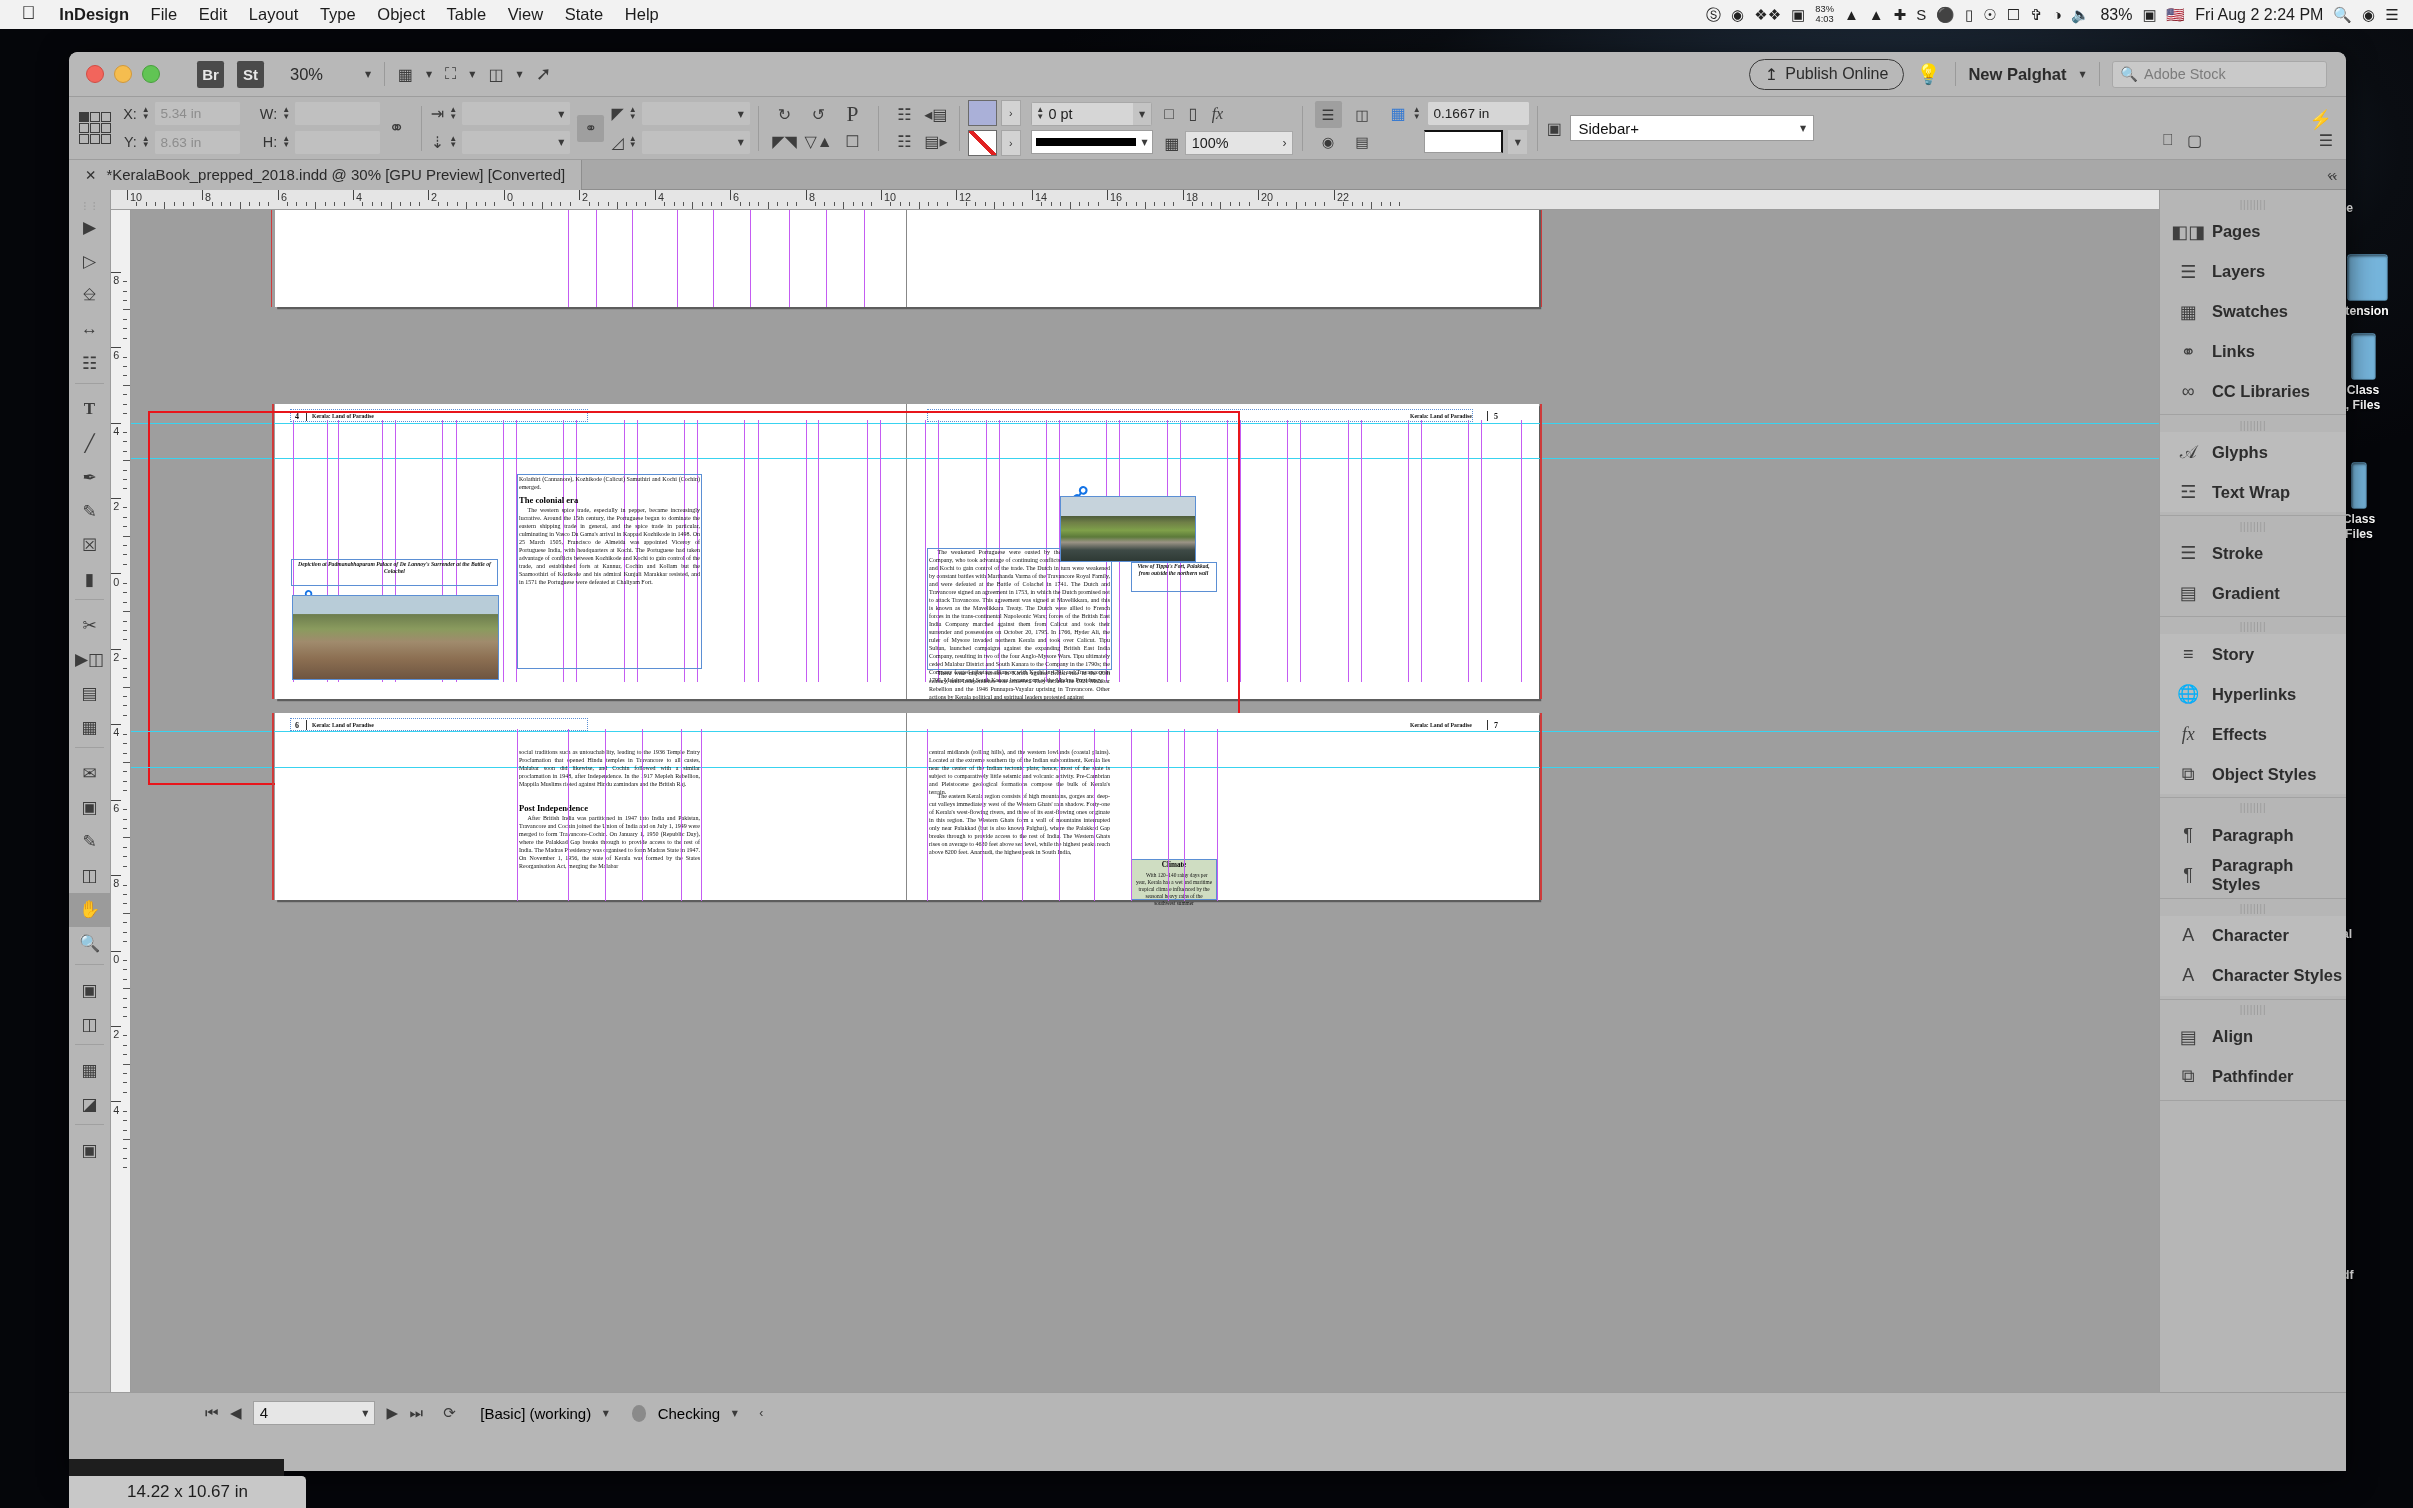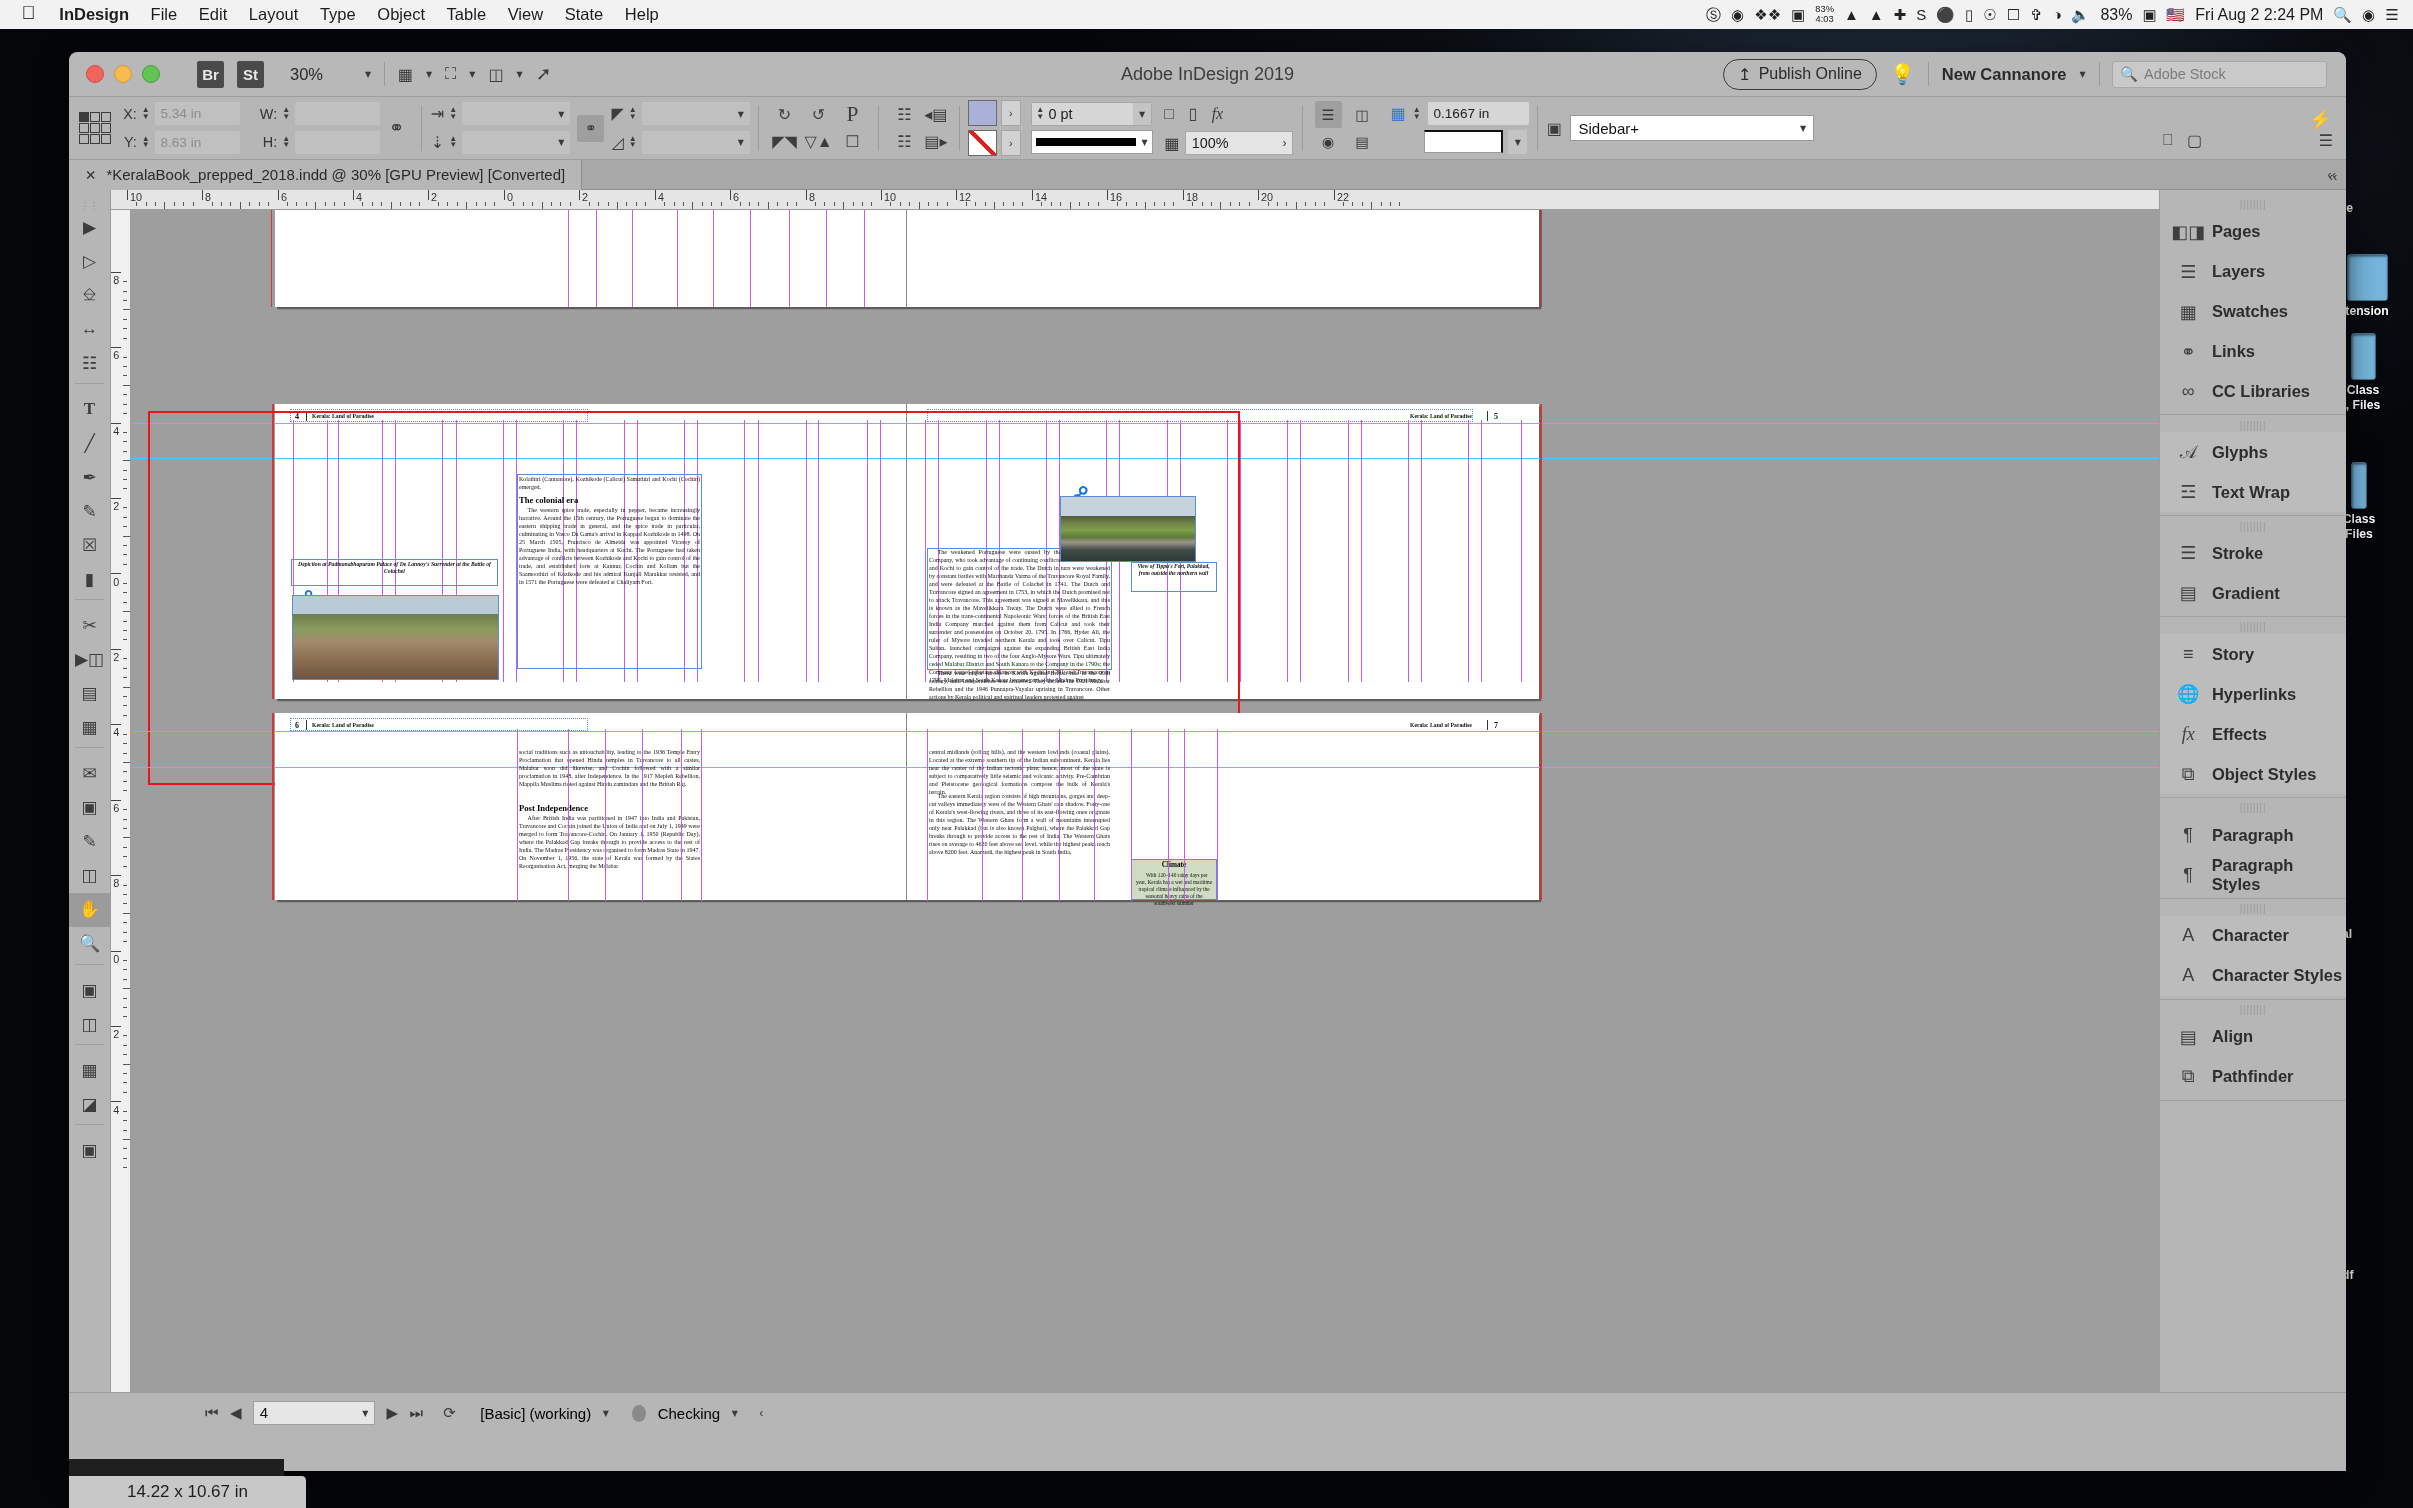--- a/index.html
+++ b/index.html
@@ -269,29 +269,28 @@
         <div class="chev" style="padding-left:29px;">▾</div>
         <div class="tb-sep"></div>
         <div class="ic">▦</div>
         <div class="chev">▾</div>
         <div class="ic">⛶</div>
         <div class="chev">▾</div>
         <div class="ic">◫</div>
         <div class="chev">▾</div>
         <div class="ic" style="font-size:18.7px;">➚</div>
       </div>
-      <div class="tb-title">Adobe InDesign 2019</div>
       <div class="tb-right">
         <div class="pub-btn">
           <span>↥</span>
           <span>Publish Online</span>
         </div>
         <div class="ic" style="font-size:20px;">💡</div>
         <div class="tb-sep"></div>
-        <div class="wsname">New Cannanore</div>
+        <div class="wsname">New Palghat</div>
         <div class="chev">▾</div>
         <div class="tb-sep"></div>
         <div class="stock">
           <span>🔍</span>
           <span>Adobe Stock</span>
         </div>
       </div>
     </div>
 
     <div class="ctlbar">

